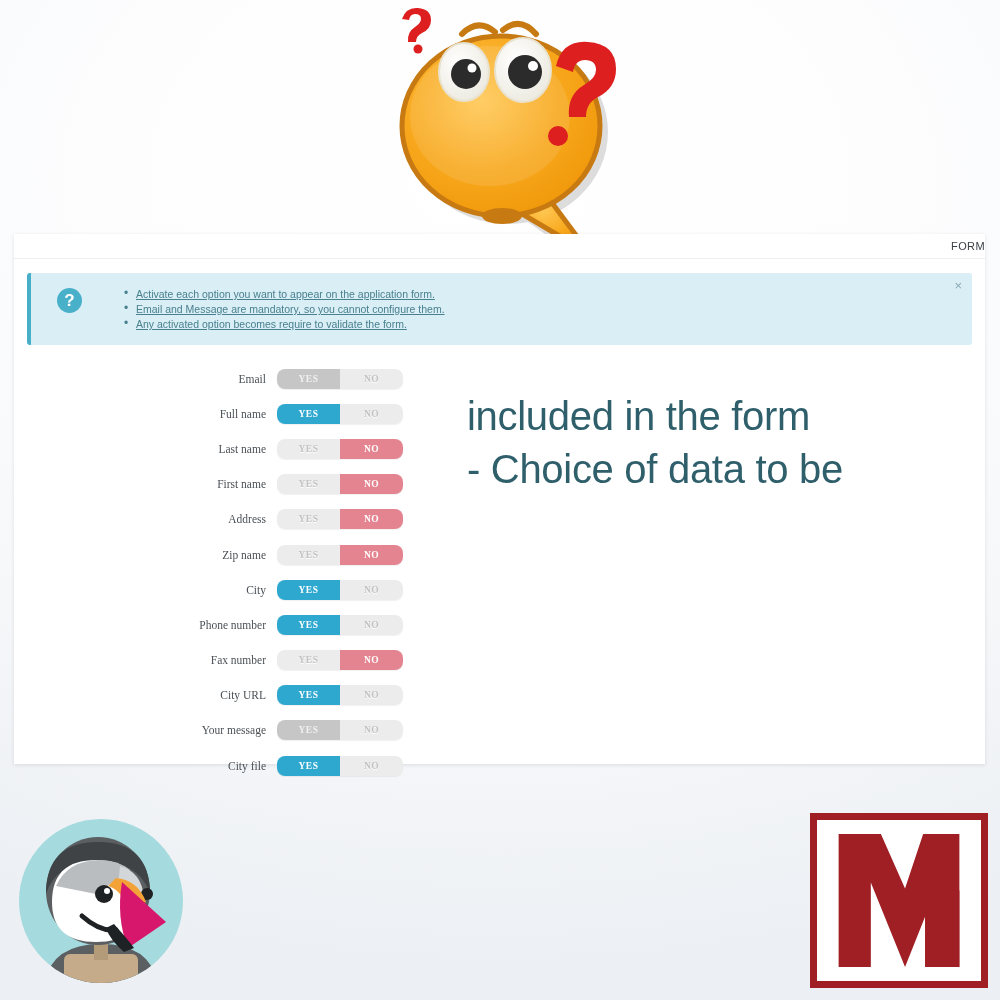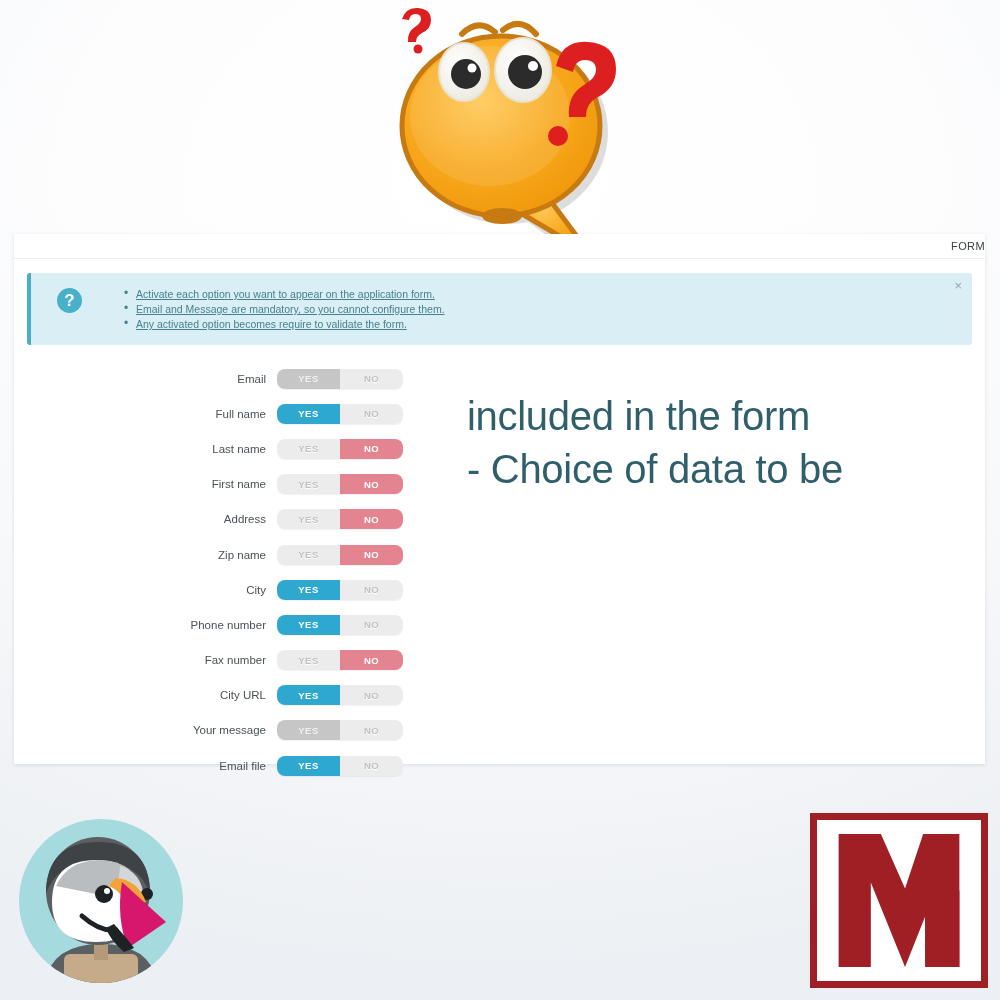--- a/index.html
+++ b/index.html
@@ -116,20 +116,21 @@
     cursor: pointer;
     background: none;
     border: none;
     font-family: "Liberation Sans", sans-serif;
   }
 
   
   .form-rows {
     margin-top: 16px;
     padding-left: 0;
+    font-family: Liberation Serif, serif;
   }
   .form-row {
     display: flex;
     align-items: center;
     height: 35.2px;
   }
   .row-label {
     width: 250px;
     text-align: right;
     padding-right: 11px;
@@ -371,21 +372,21 @@
             </div>
           </div>
           <div class="form-row">
             <div class="row-label">Your message</div>
             <div class="switch">
               <div class="seg yes-dis">YES</div>
               <div class="seg off-look right">NO</div>
             </div>
           </div>
           <div class="form-row">
-            <div class="row-label">Email file</div>
+            <div class="row-label">City file</div>
             <div class="switch">
               <div class="seg yes-on">YES</div>
               <div class="seg off-look right">NO</div>
             </div>
           </div>
         </div>
 
     </div>
   </div>
 

